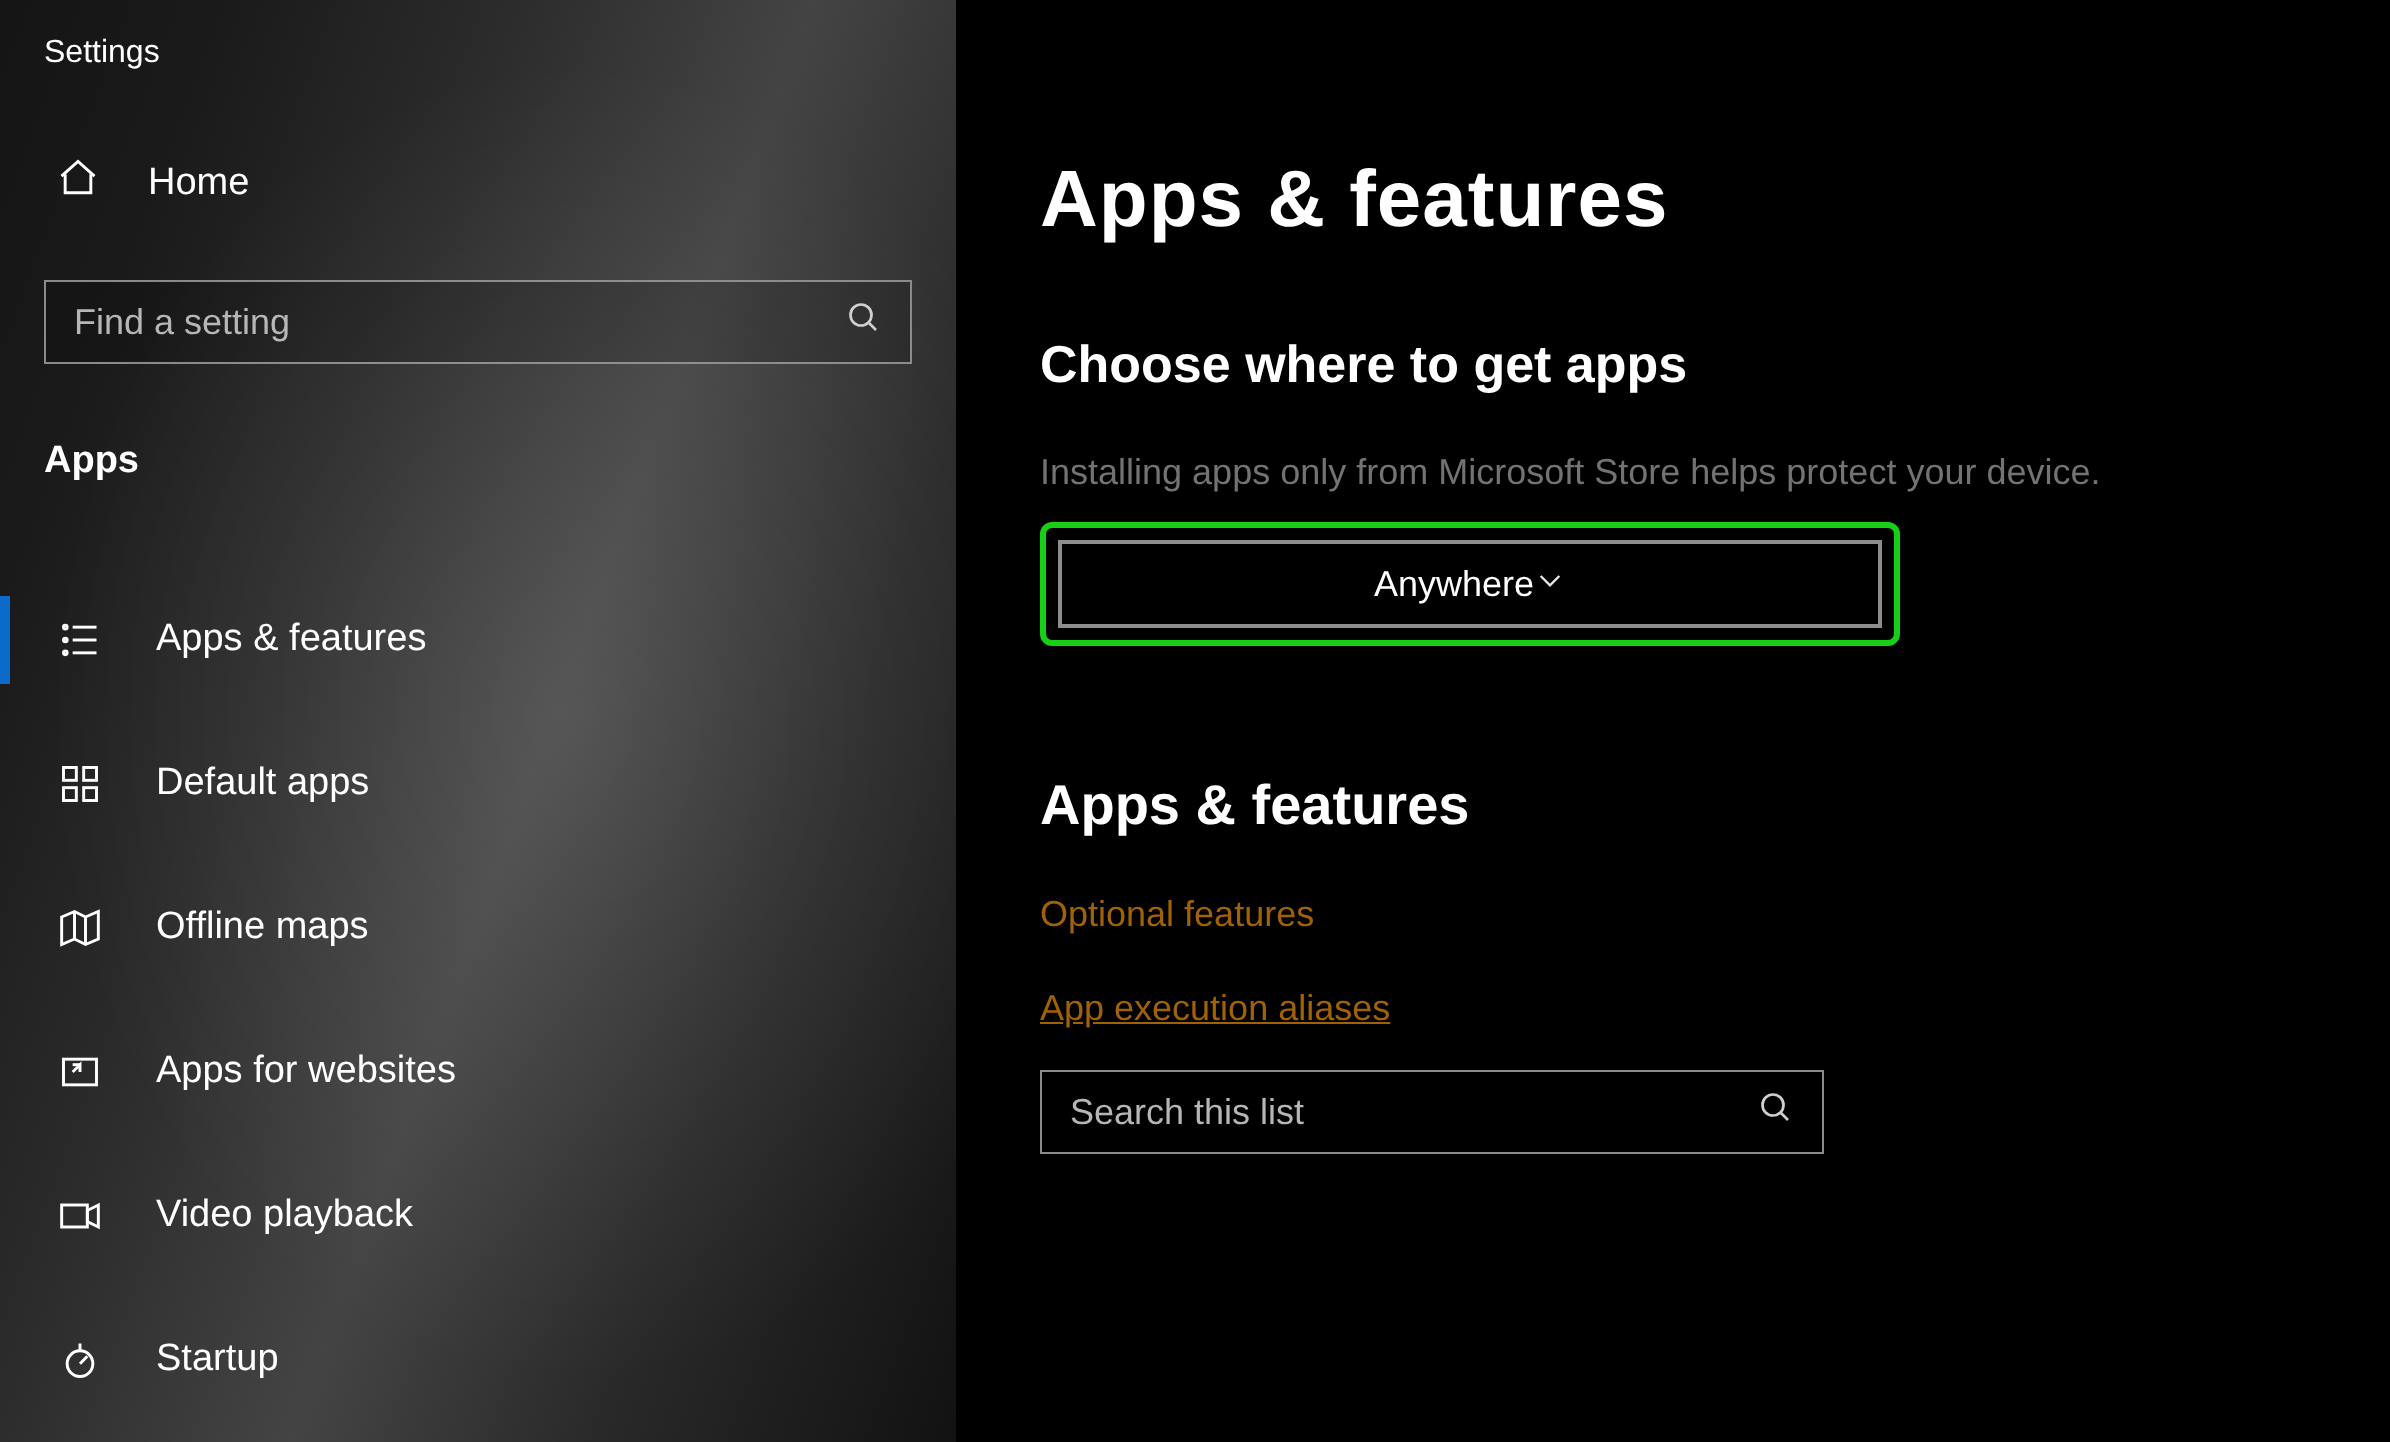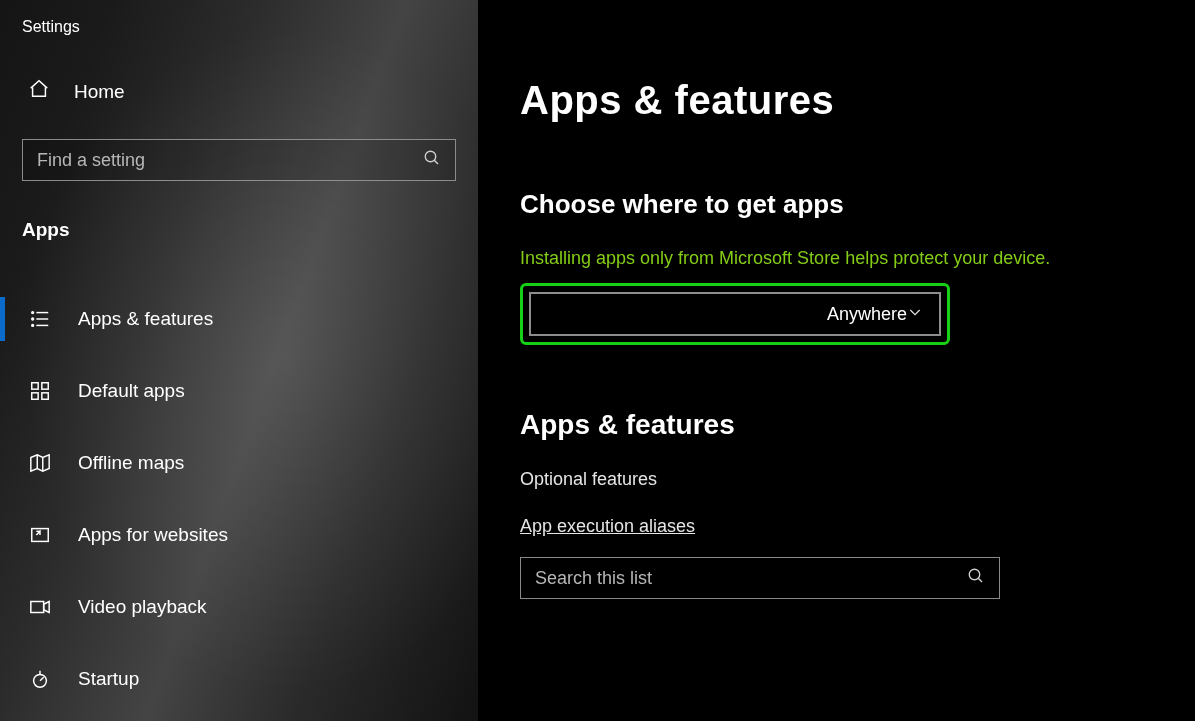--- a/index.html
+++ b/index.html
@@ -116,73 +116,73 @@
     padding: 78px 0 0 42px;
   }
   .page-title {
     font-size: 40px;
     font-weight: 600;
     letter-spacing: 0.5px;
   }
   .sub-heading {
     font-size: 26px;
     font-weight: 600;
-    margin-top: 66px;
+    margin-top: 44px;
   }
   .helper {
     font-size: 18px;
     margin-top: 28px;
-    color: #84cc16;
+    color: #737373;
   }
 
   .select-highlight {
     margin-top: 14px;
     border: 3px solid #15d015;
     border-radius: 6px;
     padding: 6px;
     width: 430px;
   }
   .select-box {
     display: flex;
     align-items: center;
-    justify-content: flex-end;
+    justify-content: center;
     border: 2px solid #8d8d8d;
     height: 44px;
     padding: 0 16px;
     background: #000;
     cursor: pointer;
   }
   .select-box span { font-size: 18px; }
   .select-box .chev { font-size: 16px; color: #e6e6e6; }
 
   .section2-heading {
     font-size: 28px;
     font-weight: 600;
     margin-top: 64px;
   }
   .link {
     display: block;
-    color: #e5e5e5;
+    color: #a16207;
     font-size: 18px;
     margin-top: 28px;
     cursor: pointer;
     width: fit-content;
   }
   .link + .link { margin-top: 26px; text-decoration: underline; }
 
   .desc {
     font-size: 18px;
     margin-top: 30px;
     max-width: 670px;
     line-height: 1.45;
   }
 
   .list-search-wrap {
     margin-top: 20px;
-    width: 480px;
+    width: 392px;
   }
   .list-search {
     display: flex;
     align-items: center;
     justify-content: space-between;
     border: 1px solid #8a8a8a;
     height: 42px;
     padding: 0 14px;
   }
   .list-search input {

